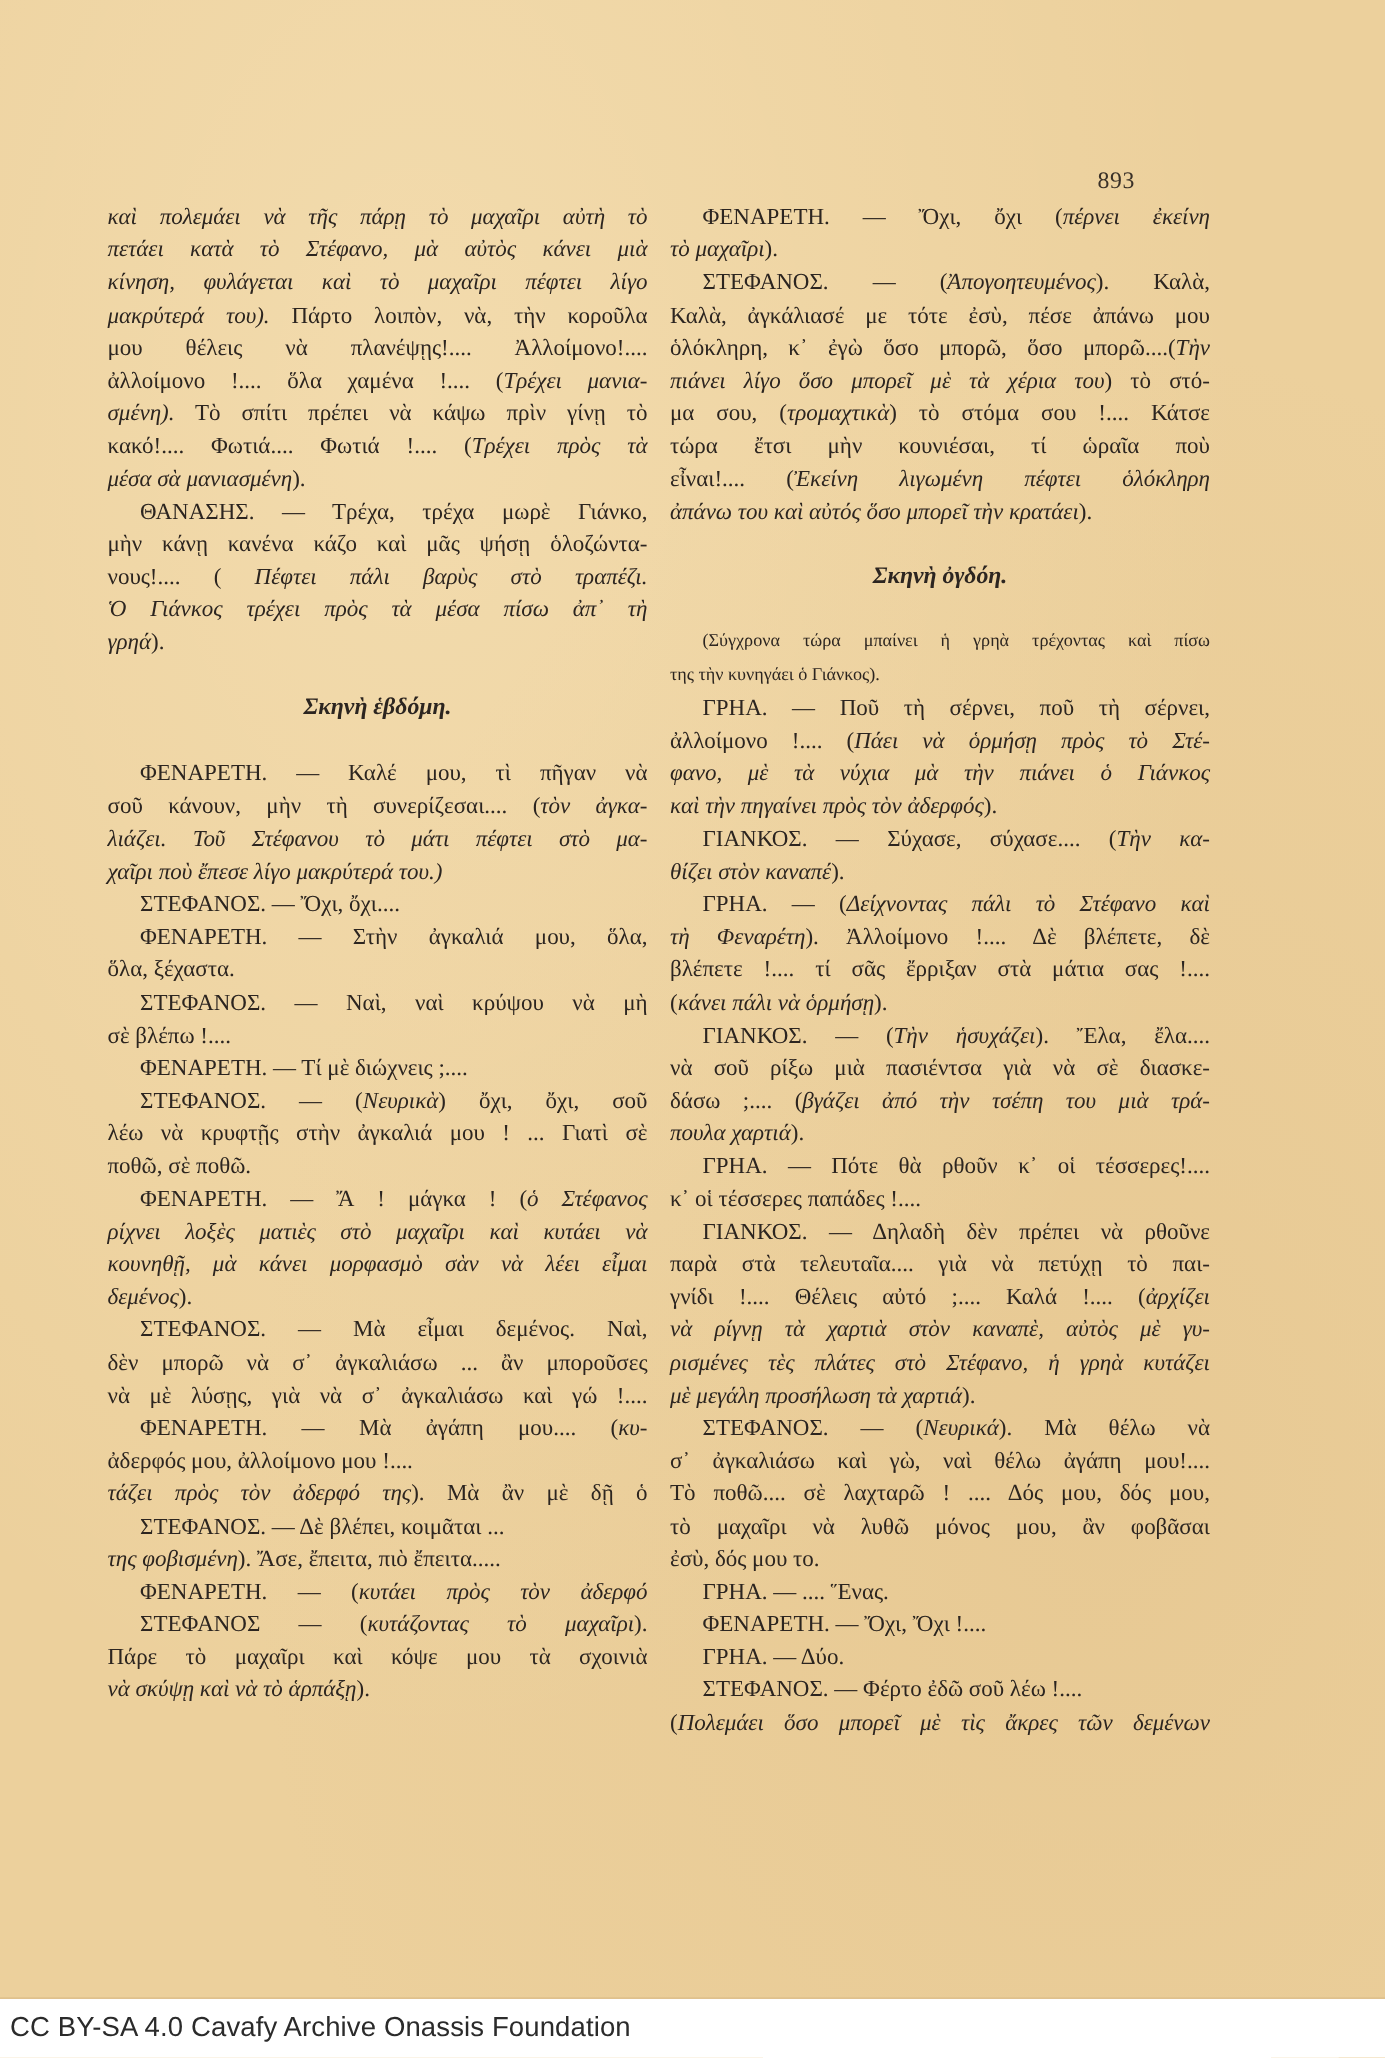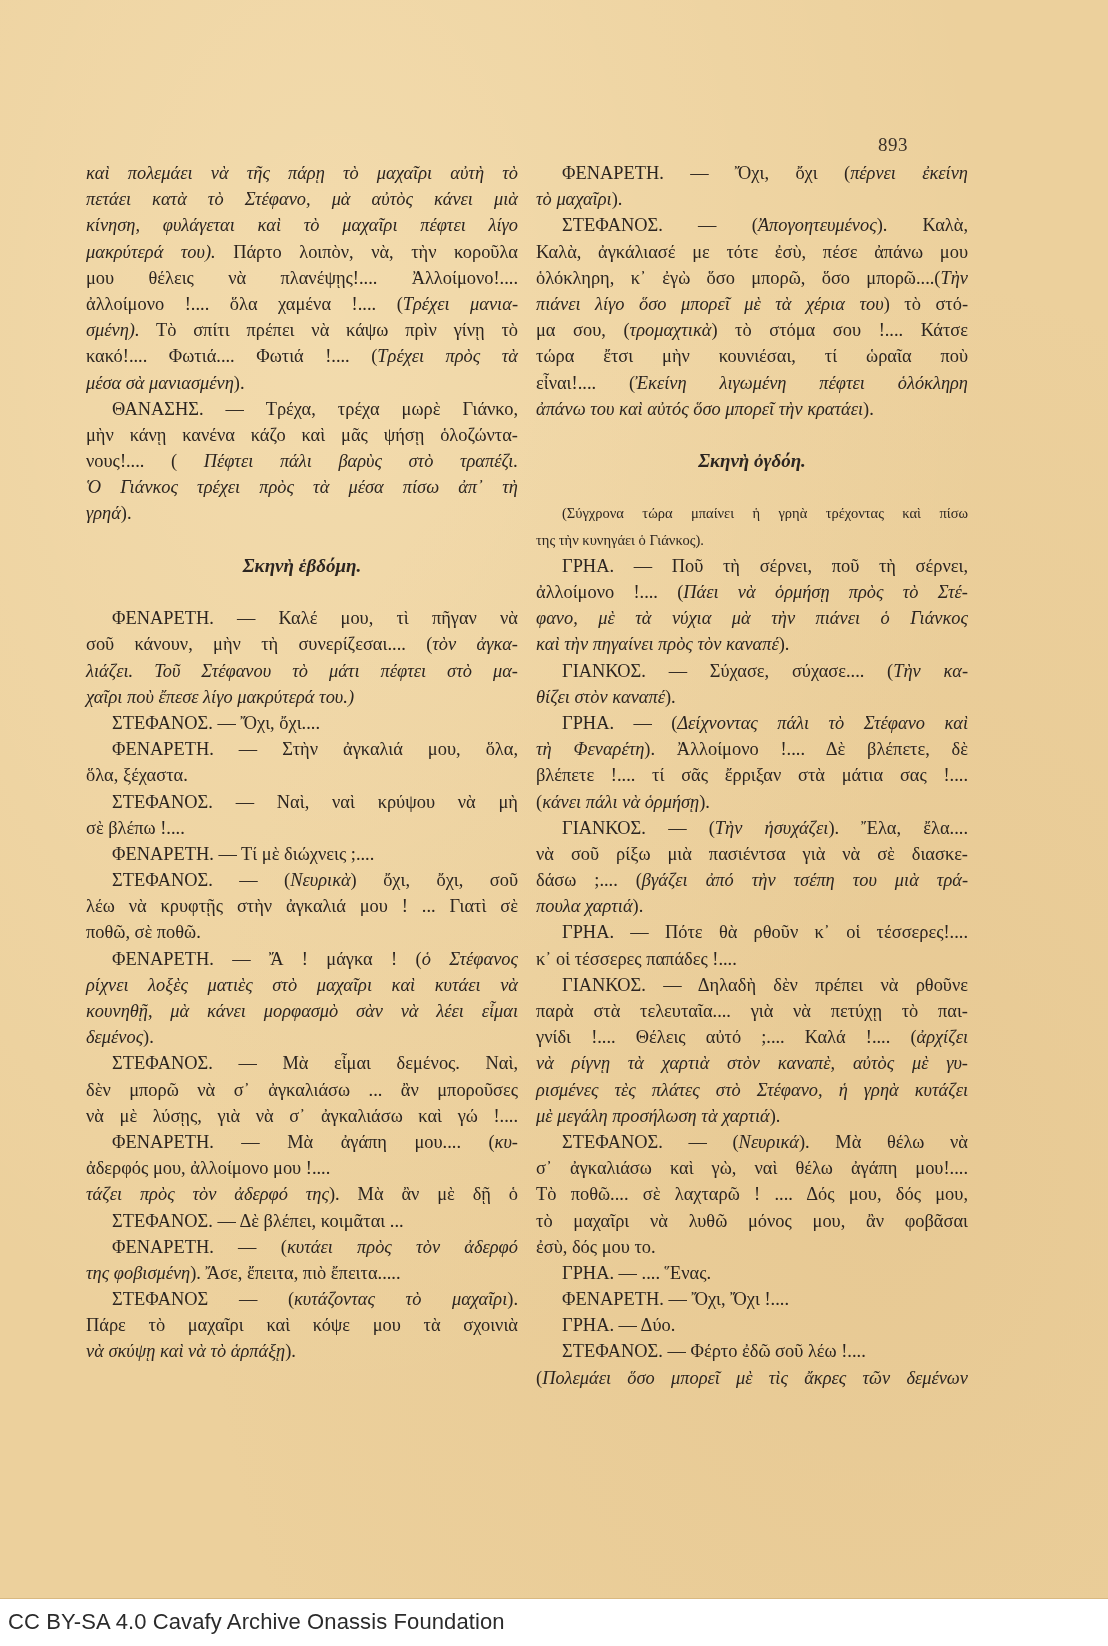--- a/index.html
+++ b/index.html
@@ -84,22 +84,22 @@
       <div class="line"><span class="it">ρίχνει λοξὲς ματιὲς στὸ μαχαῖρι καὶ κυτάει νὰ</span></div>
       <div class="line"><span class="it">κουνηθῇ, μὰ κάνει μορφασμὸ σὰν νὰ λέει εἶμαι</span></div>
       <div class="line last"><span class="it">δεμένος</span><span>).</span></div>
       <div class="line indent"><span>ΣΤΕΦΑΝΟΣ. — Μὰ εἶμαι δεμένος. Ναὶ,</span></div>
       <div class="line"><span>δὲν μπορῶ νὰ σ᾿ ἀγκαλιάσω ... ἂν μποροῦσες</span></div>
       <div class="line"><span>νὰ μὲ λύσῃς, γιὰ νὰ σ᾿ ἀγκαλιάσω καὶ γώ !....</span></div>
       <div class="line indent"><span>ΦΕΝΑΡΕΤΗ. — Μὰ ἀγάπη μου.... (</span><span class="it">κυ-</span></div>
       <div class="line last"><span>ἀδερφός μου, ἀλλοίμονο μου !....</span></div>
       <div class="line"><span class="it">τάζει πρὸς τὸν ἀδερφό της</span><span>). Μὰ ἂν μὲ δῇ ὁ</span></div>
       <div class="line indent last"><span>ΣΤΕΦΑΝΟΣ. — Δὲ βλέπει, κοιμᾶται ...</span></div>
+      <div class="line last"><span class="it">της φοβισμένη</span><span>). Ἄσε, ἔπειτα, πιὸ ἔπειτα.....</span></div>
       <div class="line indent"><span>ΦΕΝΑΡΕΤΗ. — (</span><span class="it">κυτάει πρὸς τὸν ἀδερφό</span></div>
-      <div class="line last"><span class="it">της φοβισμένη</span><span>). Ἄσε, ἔπειτα, πιὸ ἔπειτα.....</span></div>
       <div class="line indent"><span>ΣΤΕΦΑΝΟΣ — (</span><span class="it">κυτάζοντας τὸ μαχαῖρι</span><span>).</span></div>
       <div class="line"><span>Πάρε τὸ μαχαῖρι καὶ κόψε μου τὰ σχοινιὰ</span></div>
       <div class="line last"><span class="it">νὰ σκύψῃ καὶ νὰ τὸ ἁρπάξῃ</span><span>).</span></div>
     </div>
   <div class="column" id="col-right">
       <div class="line indent"><span>ΦΕΝΑΡΕΤΗ. — Ὄχι, ὄχι (</span><span class="it">πέρνει ἐκείνη</span></div>
       <div class="line last"><span class="it">τὸ μαχαῖρι</span><span>).</span></div>
       <div class="line indent"><span>ΣΤΕΦΑΝΟΣ. — (</span><span class="it">Ἀπογοητευμένος</span><span>). Καλὰ,</span></div>
       <div class="line"><span>Καλὰ, ἀγκάλιασέ με τότε ἐσὺ, πέσε ἀπάνω μου</span></div>
       <div class="line"><span>ὁλόκληρη, κ᾿ ἐγὼ ὅσο μπορῶ, ὅσο μπορῶ....(</span><span class="it">Τὴν</span></div>
@@ -109,21 +109,21 @@
       <div class="line"><span>εἶναι!.... (</span><span class="it">Ἐκείνη λιγωμένη πέφτει ὁλόκληρη</span></div>
       <div class="line last"><span class="it">ἀπάνω του καὶ αὐτός ὅσο μπορεῖ τὴν κρατάει</span><span>).</span></div>
       <div class="line blank"></div>
       <div class="line heading center"><span class="it">Σκηνὴ ὀγδόη.</span></div>
       <div class="line blank"></div>
       <div class="line indent small"><span>(Σύγχρονα τώρα μπαίνει ἡ γρηὰ τρέχοντας καὶ πίσω</span></div>
       <div class="line last small"><span>της τὴν κυνηγάει ὁ Γιάνκος).</span></div>
       <div class="line indent"><span>ΓΡΗΑ. — Ποῦ τὴ σέρνει, ποῦ τὴ σέρνει,</span></div>
       <div class="line"><span>ἀλλοίμονο !.... (</span><span class="it">Πάει νὰ ὁρμήσῃ πρὸς τὸ Στέ-</span></div>
       <div class="line"><span class="it">φανο, μὲ τὰ νύχια μὰ τὴν πιάνει ὁ Γιάνκος</span></div>
-      <div class="line last"><span class="it">καὶ τὴν πηγαίνει πρὸς τὸν καναπέ</span><span>).</span></div>
+      <div class="line last"><span class="it">καὶ τὴν πηγαίνει πρὸς τὸν ἀδερφός</span><span>).</span></div>
       <div class="line indent"><span>ΓΙΑΝΚΟΣ. — Σύχασε, σύχασε.... (</span><span class="it">Τὴν κα-</span></div>
       <div class="line last"><span class="it">θίζει στὸν καναπέ</span><span>).</span></div>
       <div class="line indent"><span>ΓΡΗΑ. — (</span><span class="it">Δείχνοντας πάλι τὸ Στέφανο καὶ</span></div>
       <div class="line"><span class="it">τὴ Φεναρέτη</span><span>). Ἀλλοίμονο !.... Δὲ βλέπετε, δὲ</span></div>
       <div class="line"><span>βλέπετε !.... τί σᾶς ἔρριξαν στὰ μάτια σας !....</span></div>
       <div class="line last"><span>(</span><span class="it">κάνει πάλι νὰ ὁρμήσῃ</span><span>).</span></div>
       <div class="line indent"><span>ΓΙΑΝΚΟΣ. — (</span><span class="it">Τὴν ἡσυχάζει</span><span>). Ἔλα, ἔλα....</span></div>
       <div class="line"><span>νὰ σοῦ ρίξω μιὰ πασιέντσα γιὰ νὰ σὲ διασκε-</span></div>
       <div class="line"><span>δάσω ;.... (</span><span class="it">βγάζει ἀπό τὴν τσέπη του μιὰ τρά-</span></div>
       <div class="line last"><span class="it">πουλα χαρτιά</span><span>).</span></div>

